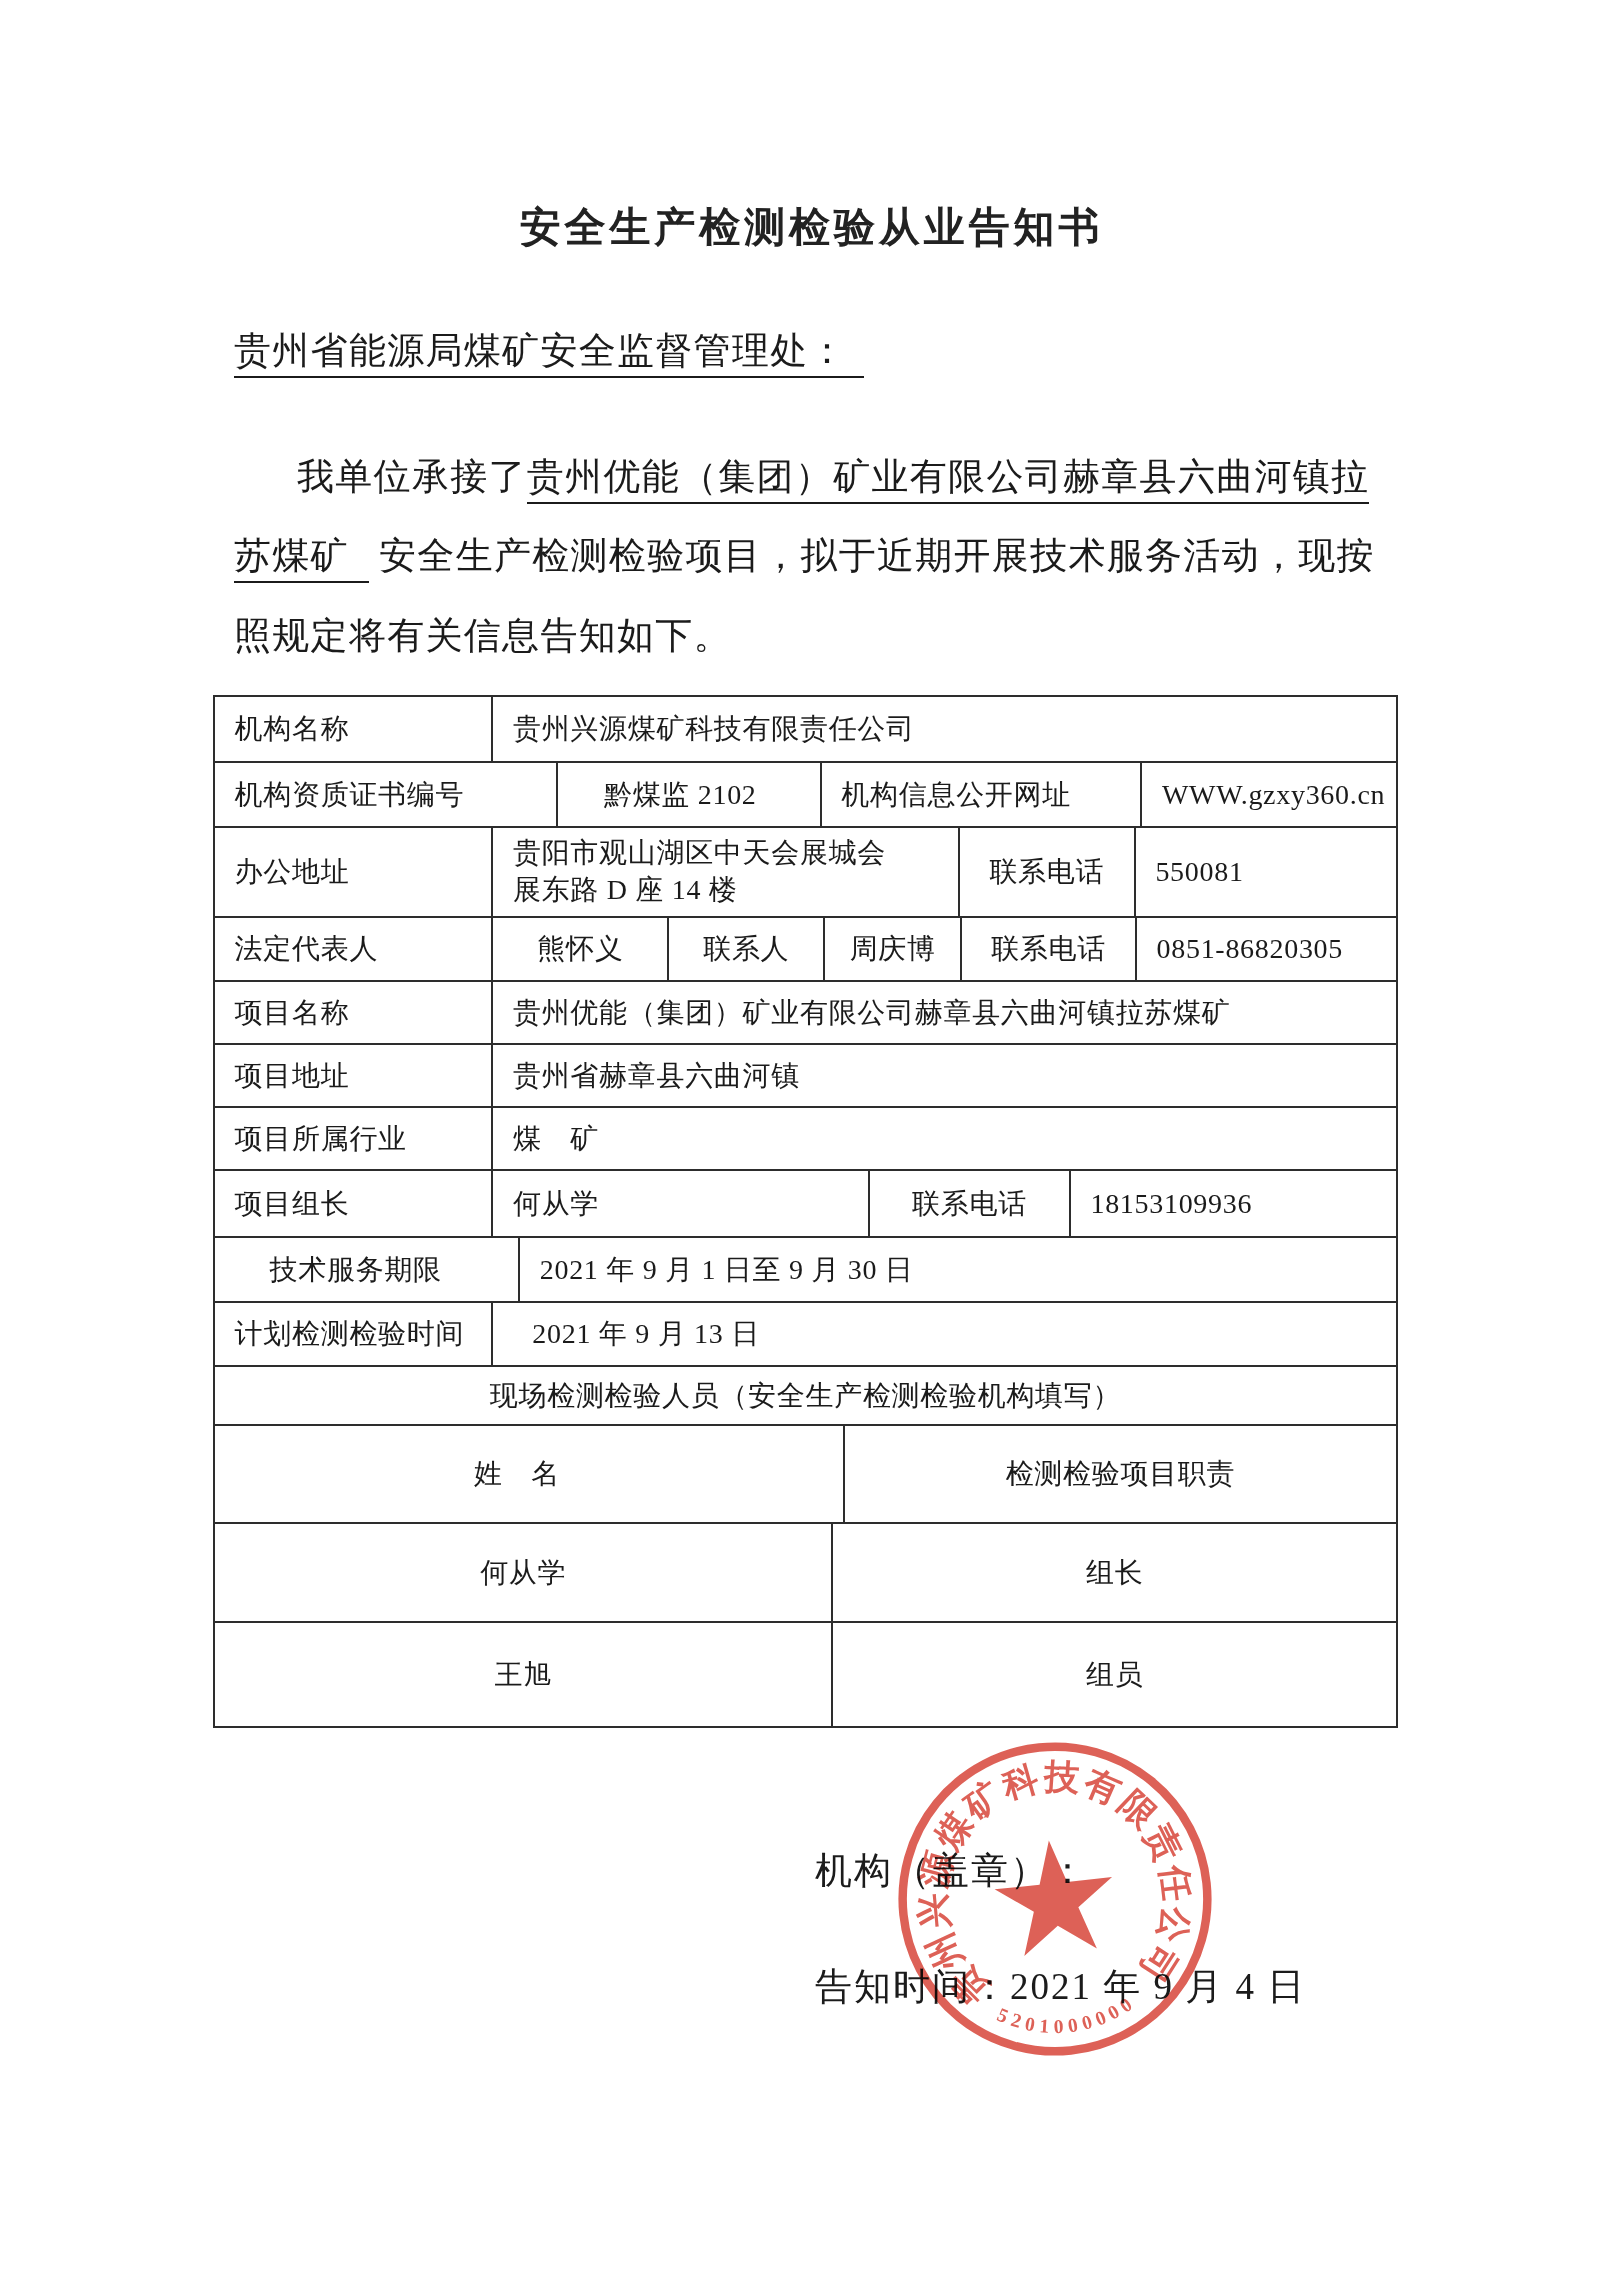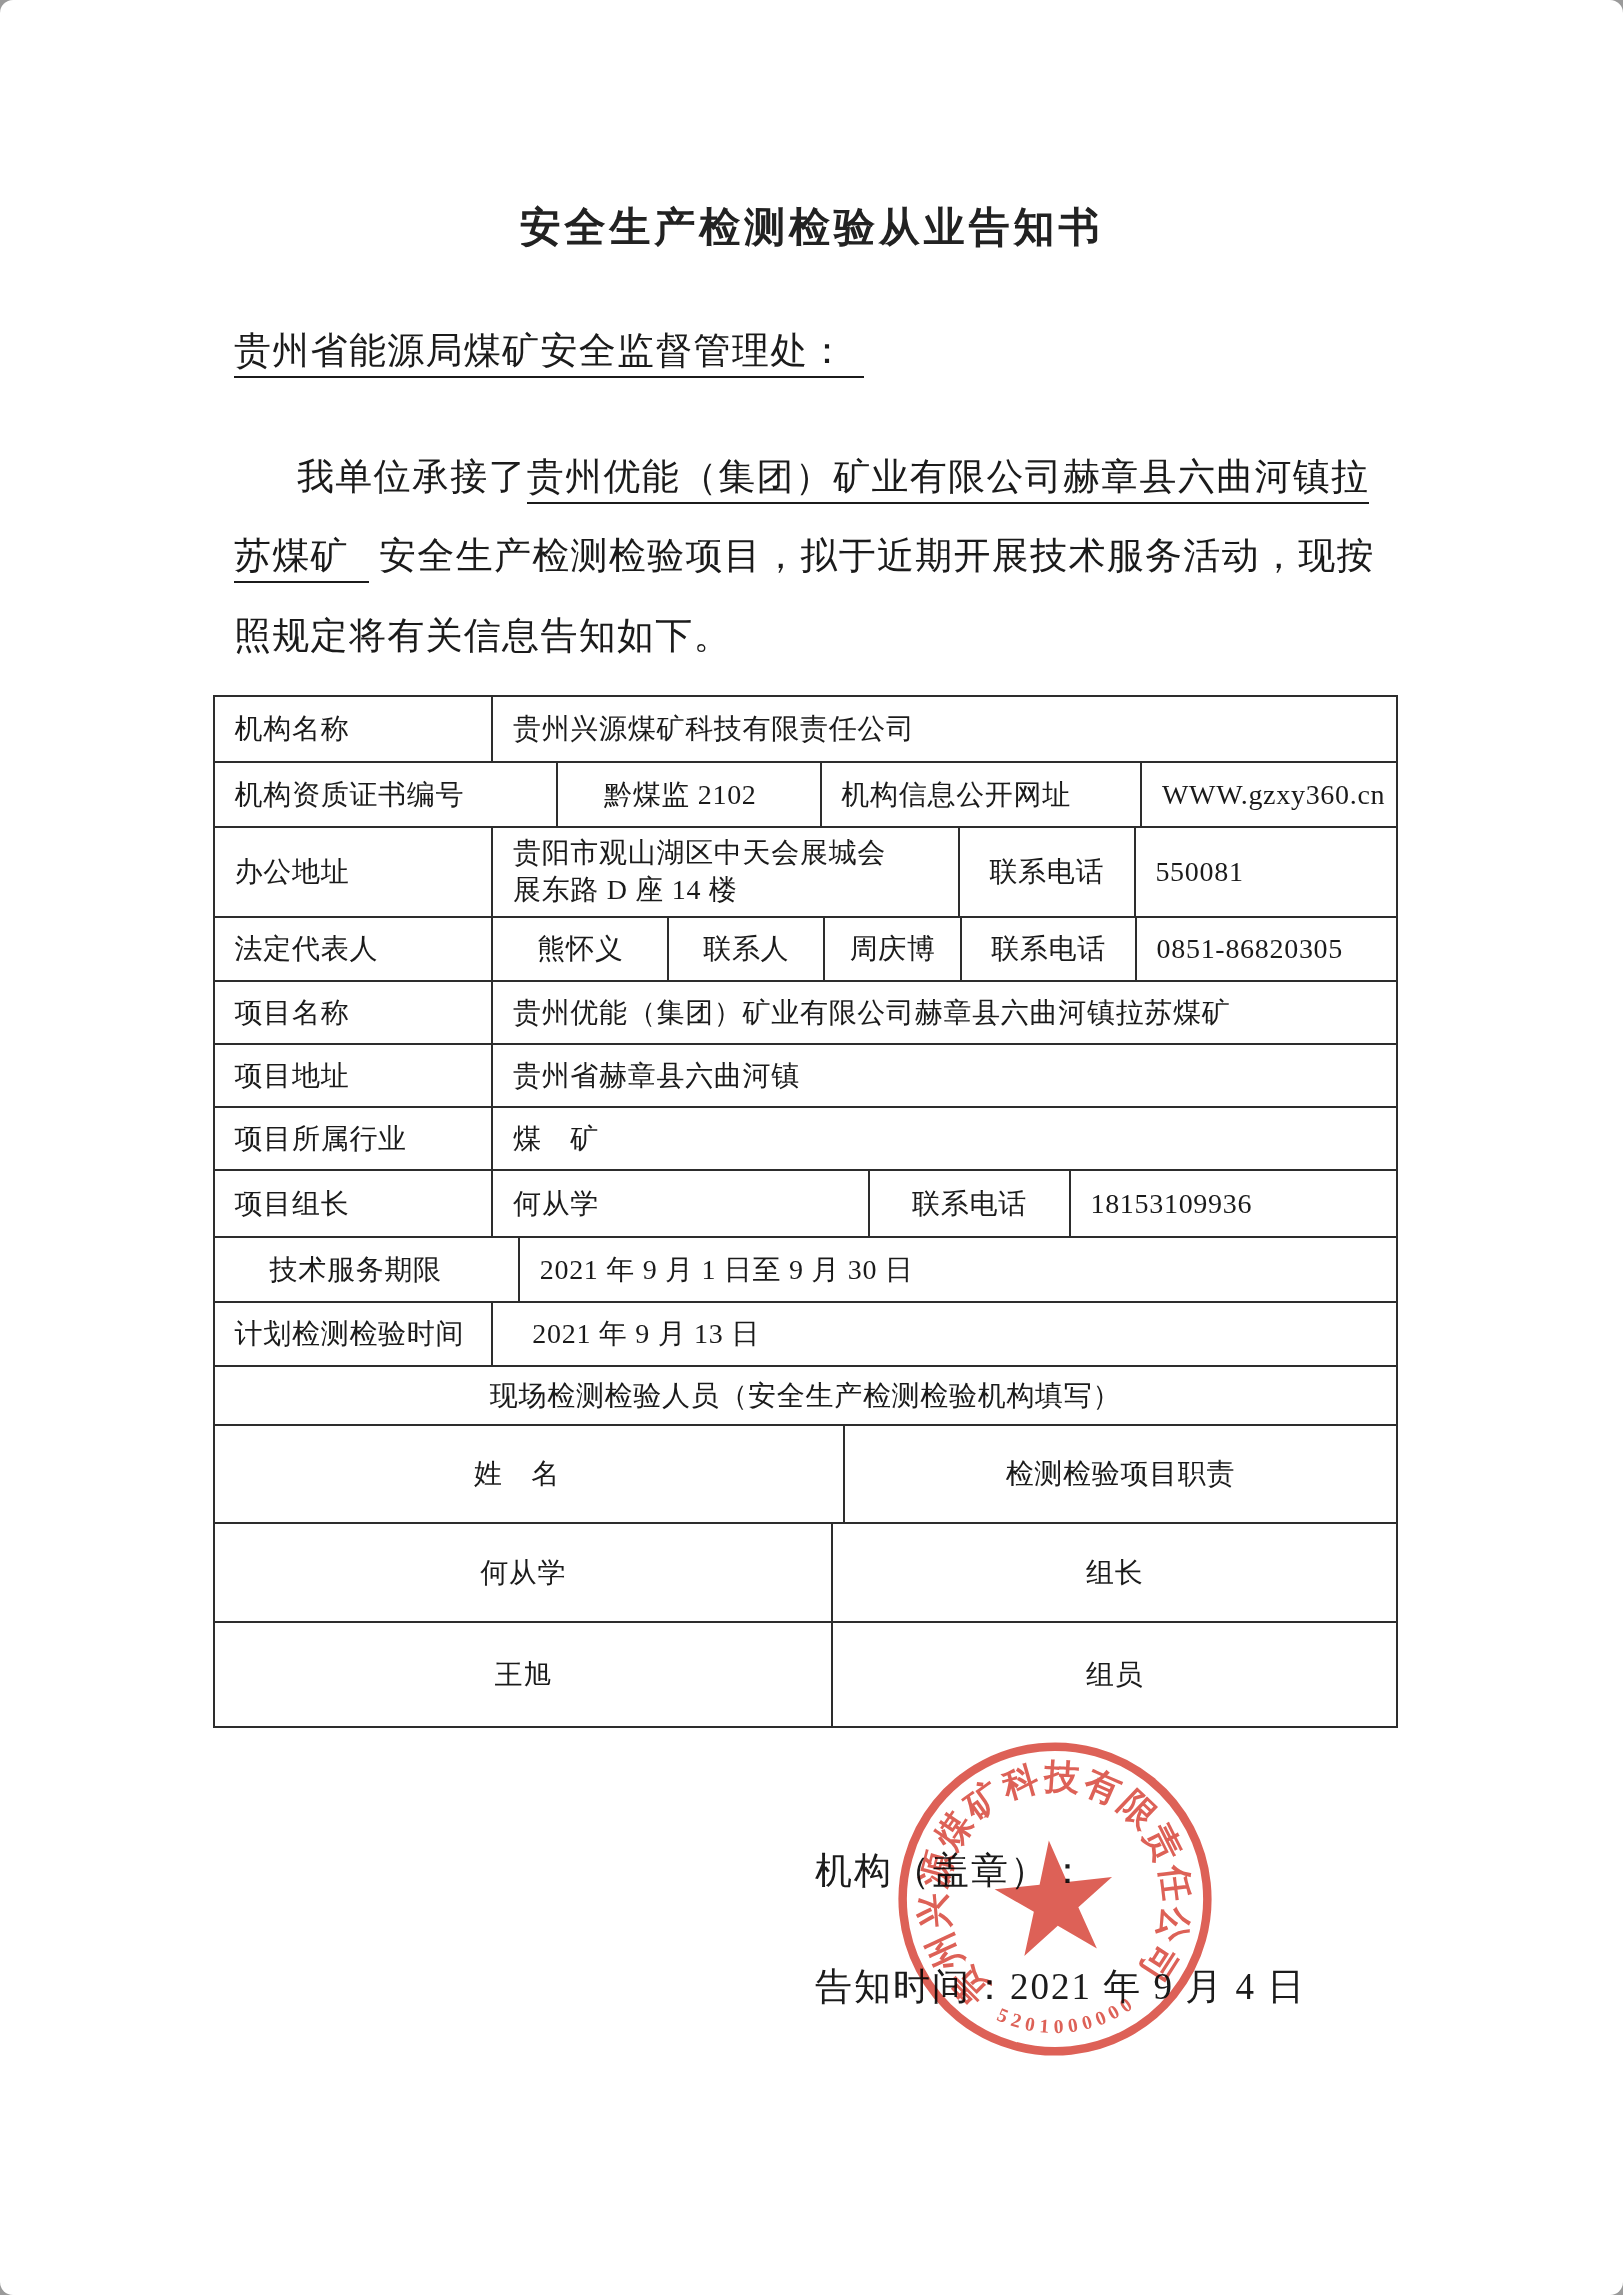--- a/index.html
+++ b/index.html
@@ -5,21 +5,20 @@
   html, body { margin: 0; padding: 0; background: #9a9a9a; }
   .page {
     position: relative;
     width: 1623px;
     height: 2295px;
     margin: 0 auto;
     background: #ffffff;
     font-family: "Liberation Serif", serif;
     color: #1b1b1b;
     overflow: hidden;
-    border-radius: 13px;
   }
   .title {
     position: absolute;
     top: 200px;
     left: 0;
     width: 100%;
     text-align: center;
     font-family: "Liberation Sans", sans-serif;
     font-weight: 700;
     font-size: 41px;

